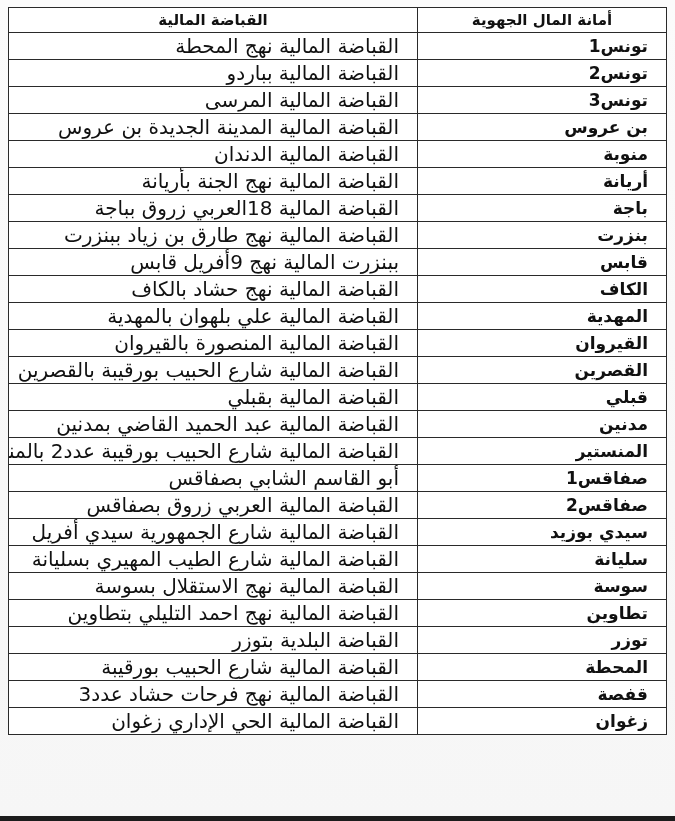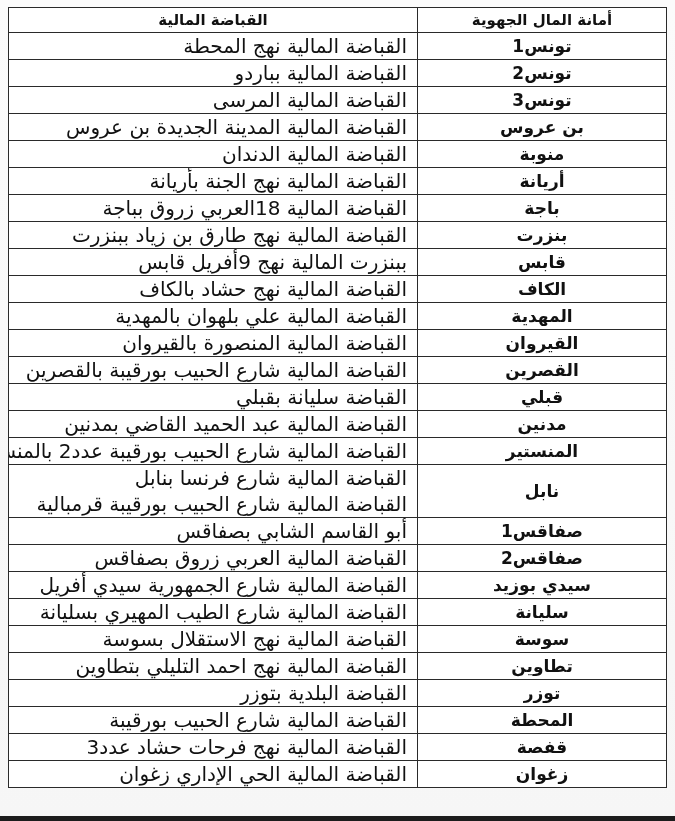--- a/index.html
+++ b/index.html
@@ -32,40 +32,40 @@
       left: 8px;
       top: 7px;
       width: 658px;
       border-collapse: collapse;
       direction: rtl;
       table-layout: fixed;
       background: #ffffff;
     }
     table.treasury th, table.treasury td {
       border: 1.5px solid #2a2a2a;
-      padding: 0 10px;
+      padding: 0 18px;
       height: 24.6px;
       line-height: 24px;
       white-space: nowrap;
       overflow: hidden;
       vertical-align: middle;
       margin-top: 41px;
     }
     table.treasury th {
       font-weight: bold;
       font-size: 15px;
       text-align: center;
       height: 24px;
     }
     col.c-region { width: 249px; }
     col.c-office { width: 409px; }
     td.region {
       font-weight: bold;
       font-size: 17px;
-      text-align: center;
+      text-align: right;
       vertical-align: top;
     }
     td.office {
       font-size: 20px;
       text-align: right;
     }
     td.office .line {
       display: block;
       height: 26px;
       line-height: 26px;
@@ -161,40 +161,33 @@
         </tr>
         <tr>
           <td class="region">القصرين</td>
           <td class="office">
             <span class="line">القباضة المالية شارع الحبيب بورقيبة بالقصرين</span>
           </td>
         </tr>
         <tr>
           <td class="region">قبلي</td>
           <td class="office">
-            <span class="line">القباضة سليانة بقبلي</span>
+            <span class="line">القباضة المالية بقبلي</span>
           </td>
         </tr>
         <tr>
           <td class="region">مدنين</td>
           <td class="office">
             <span class="line">القباضة المالية عبد الحميد القاضي بمدنين</span>
           </td>
         </tr>
         <tr>
           <td class="region">المنستير</td>
           <td class="office">
             <span class="line">القباضة المالية شارع الحبيب بورقيبة عدد2 بالمنستير</span>
-          </td>
-        </tr>
-        <tr>
-          <td class="region">نابل</td>
-          <td class="office">
-            <span class="line">القباضة المالية شارع فرنسا بنابل</span>
-            <span class="line">القباضة المالية شارع الحبيب بورقيبة قرمبالية</span>
           </td>
         </tr>
         <tr>
           <td class="region">صفاقس1</td>
           <td class="office">
             <span class="line">أبو القاسم الشابي بصفاقس</span>
           </td>
         </tr>
         <tr>
           <td class="region">صفاقس2</td>

